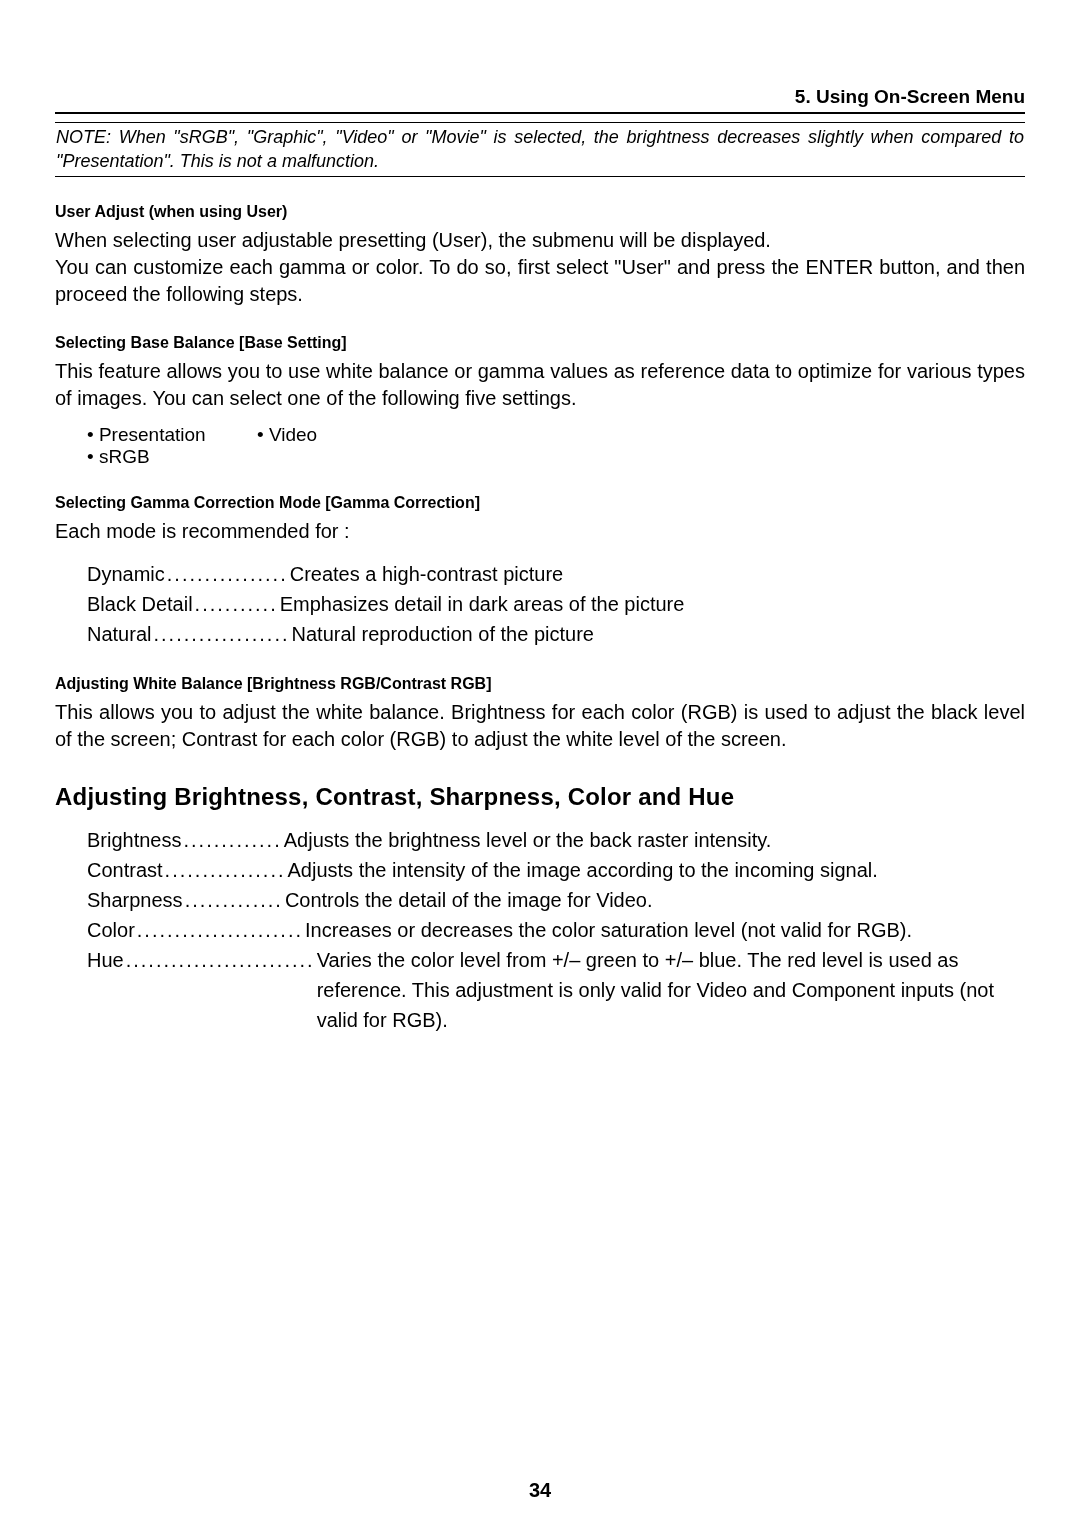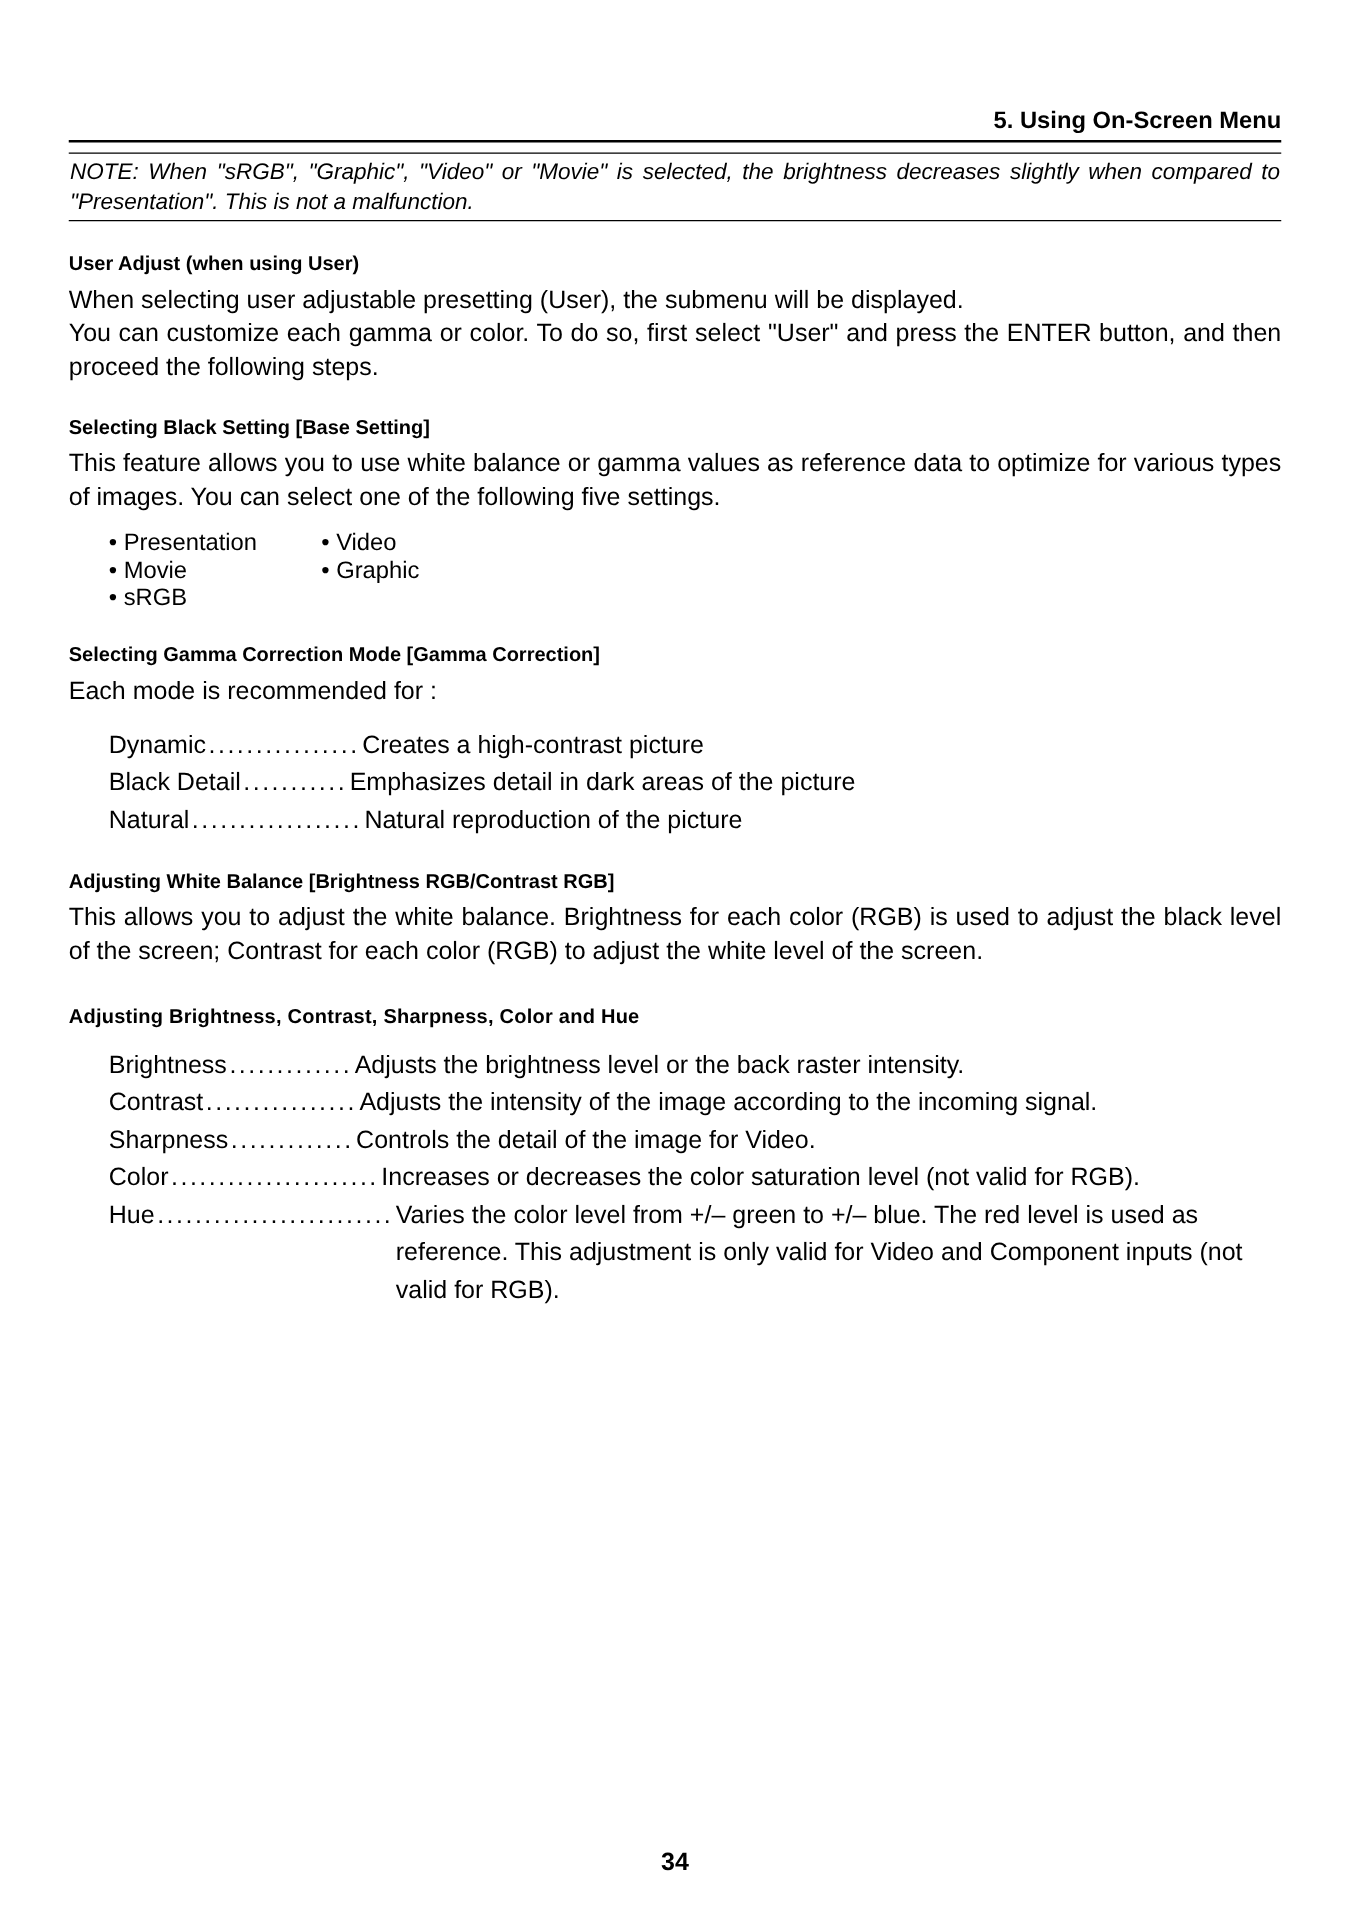--- a/index.html
+++ b/index.html
@@ -85,21 +85,21 @@
     letter-spacing: 2px;
     overflow: hidden;
     white-space: nowrap;
     padding: 0 2px;
   }
   .def-list .desc {
     flex: 1;
   }
   .heavy-head {
     font-weight: 900;
-    font-size: 16px;
+    font-size: 24px;
     margin-top: 30px;
     margin-bottom: 14px;
     letter-spacing: 0.2px;
     font-family: Arial, Helvetica, sans-serif;
   }
   .page-number {
     position: absolute;
     bottom: 24px;
     left: 0;
     width: 100%;
@@ -117,30 +117,26 @@
   <div class="header-line">5. Using On-Screen Menu</div>
 
   <hr class="thin-rule">
   <div class="note-text">NOTE: When "sRGB", "Graphic", "Video" or "Movie" is selected, the brightness decreases slightly when compared to "Presentation". This is not a malfunction.</div>
   <hr class="thin-rule bottom">
 
   <div class="sub-head">User Adjust (when using User)</div>
   <div class="body-text">When selecting user adjustable presetting (User), the submenu will be displayed.</div>
   <div class="body-text">You can customize each gamma or color. To do so, first select "User" and press the ENTER button, and then proceed the following steps.</div>
 
-  <div class="sub-head">Selecting Black Setting [Base Setting]</div>
+  <div class="sub-head">Selecting Base Balance [Base Setting]</div>
   <div class="body-text">This feature allows you to use white balance or gamma values as reference data to optimize for various types of images. You can select one of the following five settings.</div>
   <div class="bullets">
     <div class="row">
       <div class="cell1">• Presentation</div>
       <div class="cell2">• Video</div>
-    </div>
-    <div class="row">
-      <div class="cell1">• Movie</div>
-      <div class="cell2">• Graphic</div>
     </div>
     <div class="row">
       <div class="cell1">• sRGB</div>
     </div>
   </div>
 
   <div class="sub-head">Selecting Gamma Correction Mode [Gamma Correction]</div>
   <div class="body-text">Each mode is recommended for :</div>
   <div class="def-list">
     <div class="row">

